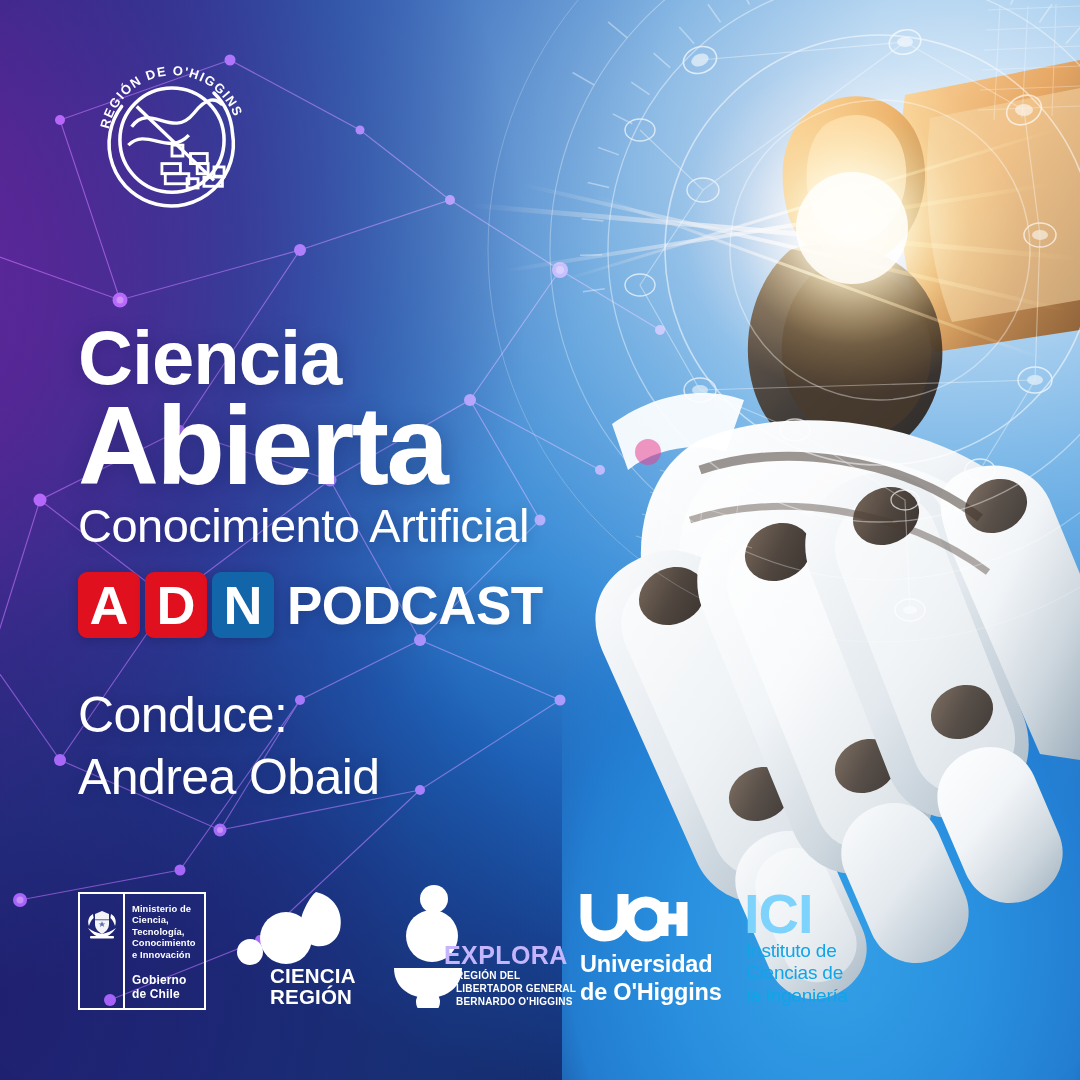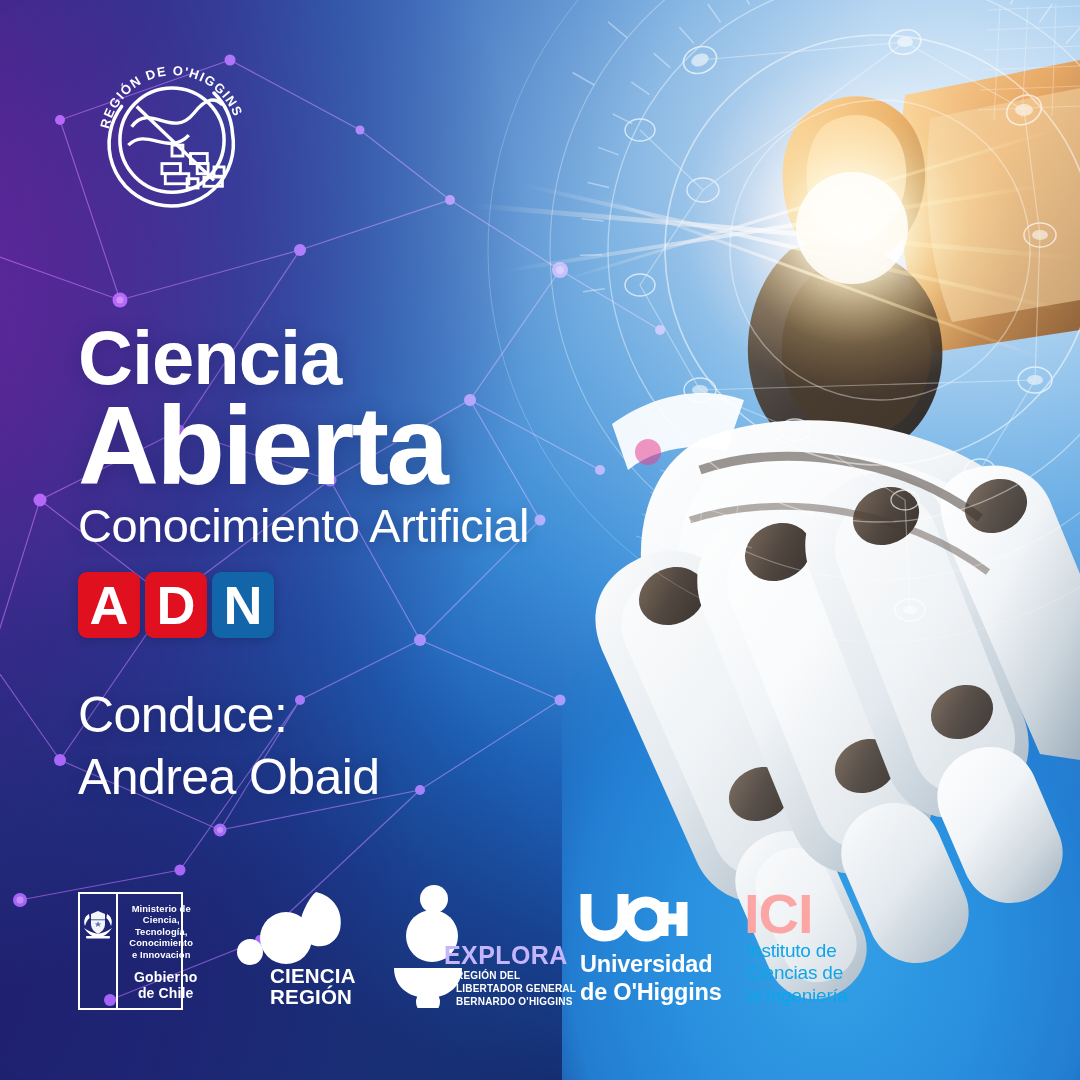--- a/index.html
+++ b/index.html
@@ -52,38 +52,38 @@
   .adn-word{color:#fff;font-size:53px;font-weight:bold;letter-spacing:-.5px;
     text-shadow:0 2px 14px rgba(18,28,80,.28);}
 
   .host{position:absolute;left:78px;top:684px;}
   .host div{color:#fff;font-size:50px;font-weight:normal;line-height:1.24;letter-spacing:-.6px;
     text-shadow:0 2px 14px rgba(18,28,80,.30);}
 
   
   .sponsors{position:absolute;left:70px;bottom:68px;width:760px;height:128px;}
   .spon{position:absolute;bottom:0;}
-  .minis{left:8px;bottom:2px;width:105px;height:118px;border:2px solid #fff;display:flex;text-align:center;}
+  .minis{left:8px;bottom:2px;width:128px;height:118px;border:2px solid #fff;display:flex;}
   .minis .left{width:45px;border-right:2px solid #fff;display:flex;align-items:flex-start;justify-content:center;padding-top:14px;}
   .minis .right{flex:1;display:flex;flex-direction:column;justify-content:space-between;padding:9px 5px 7px 7px;}
   .minis .mtxt{color:#fff;font-size:9.4px;font-weight:bold;line-height:1.22;letter-spacing:.1px;}
-  .minis .gob{color:#fff;font-size:14px;font-weight:bold;letter-spacing:.15px;margin-left:9px;}
+  .minis .gob{color:#fff;font-size:12px;font-weight:bold;letter-spacing:.15px;}
 
   .cpub{left:160px;bottom:4px;width:150px;height:122px;}
   .cpub .cp-txt{position:absolute;left:40px;bottom:0;color:#fff;font-size:20.5px;font-weight:bold;line-height:1.06;letter-spacing:.2px;}
 
   .explora{left:318px;bottom:4px;width:190px;height:124px;}
   .explora .ex-name{position:absolute;left:56px;bottom:38px;color:#c4b5fd;font-size:25px;font-weight:bold;letter-spacing:.4px;}
   .explora .ex-sub{position:absolute;left:68px;bottom:0px;color:#fff;font-size:10px;font-weight:bold;line-height:1.3;letter-spacing:.2px;}
 
   .uoh{left:508px;bottom:6px;width:148px;height:118px;}
   .uoh .u-txt{position:absolute;left:2px;bottom:0;color:#fff;font-size:23.5px;font-weight:700;line-height:1.2;letter-spacing:-.2px;}
 
   .ici{left:668px;bottom:4px;width:150px;height:122px;}
-  .ici .i-mark{position:absolute;left:6px;top:0;color:#fca5a5;font-size:56px;font-weight:bold;letter-spacing:-1px;line-height:1;}
+  .ici .i-mark{position:absolute;left:6px;top:0;color:#7dd3fc;font-size:56px;font-weight:bold;letter-spacing:-1px;line-height:1;}
   .ici .i-txt{position:absolute;left:8px;bottom:0;color:#0ea5e9;font-size:19px;font-weight:400;line-height:1.2;letter-spacing:-.2px;}
 </style>
 </head>
 <body>
 
 <div class="poster">
 
   <div class="bg-base"></div>
   <div class="bg-sky-bottom"></div>
   <div class="bg-purple"></div>
@@ -379,20 +379,21 @@
       <div class="t-abierta">Abierta</div>
       <div class="t-sub">Conocimiento Artificial</div>
     </div>
 
     <div class="adn-row">
       <div class="adn-tiles">
         <div class="tile red">A</div>
         <div class="tile red">D</div>
         <div class="tile blue">N</div>
       </div>
+      <div class="adn-word">PODCAST</div>
     </div>
 
     <div class="host">
       <div>Conduce:</div>
       <div>Andrea Obaid</div>
     </div>
 
     <div class="sponsors">
 
       <div class="spon minis">

